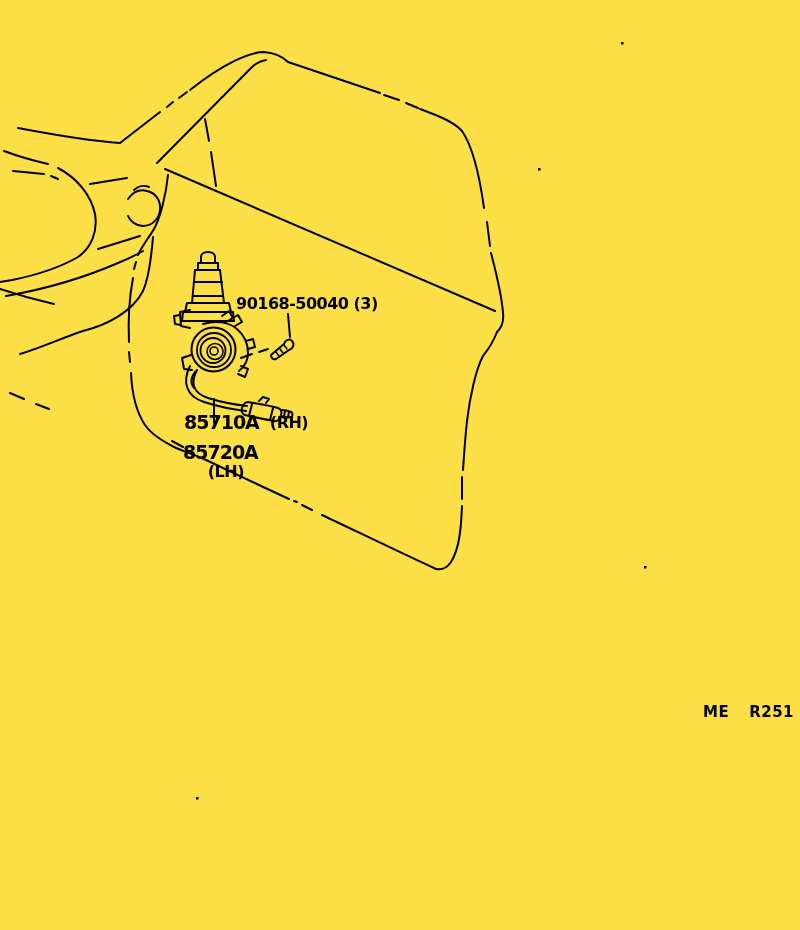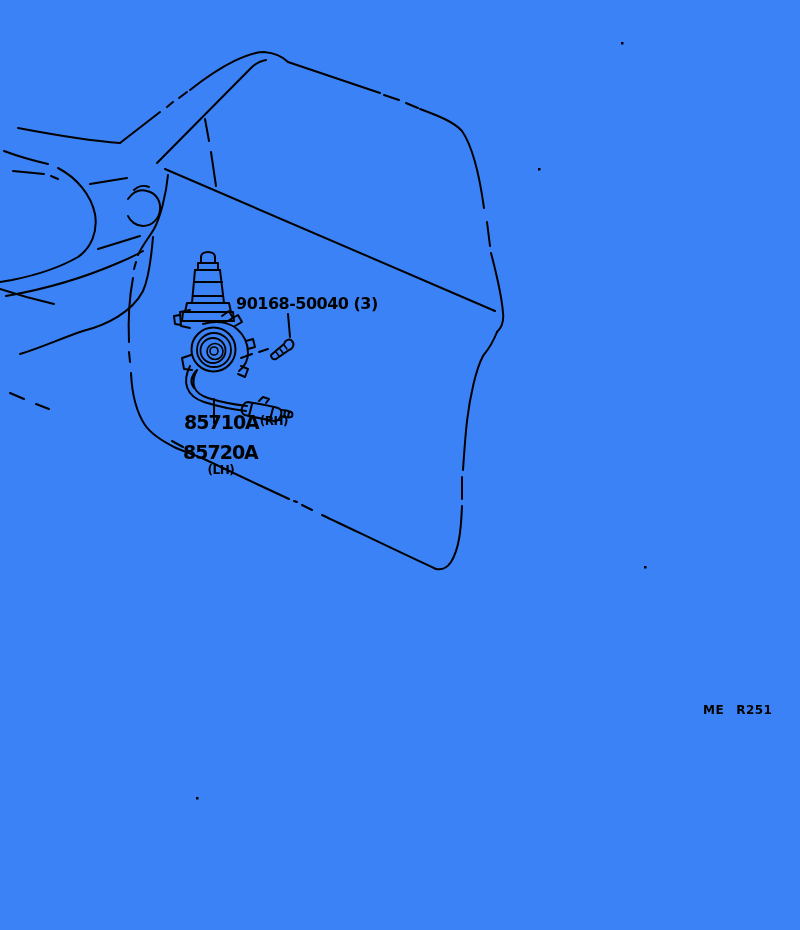--- a/index.html
+++ b/index.html
@@ -1,27 +1,27 @@
 <!DOCTYPE html>
 <html><head>
 <meta charset="utf-8">
 <style>
   html,body{margin:0;padding:0;background:#ffffff;}
   body{width:800px;height:930px;overflow:hidden;position:relative;
        font-family:"DejaVu Sans",sans-serif;}
-  .stage{position:absolute;left:0;top:0;width:800px;height:930px;background:#3b82f6;}
+  .stage{position:absolute;left:0;top:0;width:800px;height:930px;background:#fde047;}
   svg.art{position:absolute;left:0;top:0;}
   .lbl{position:absolute;color:#000;font-weight:700;white-space:nowrap;
        font-family:"DejaVu Sans",sans-serif;}
   .lbl-screw{left:236px;top:294px;font-size:16px;letter-spacing:-0.5px;}
   .lbl-rh{left:184px;top:413px;display:flex;}
   .lbl-lh{left:183px;top:443px;display:flex;align-items:center;flex-direction:column;}
   .part-big{font-size:19px;letter-spacing:-1px;line-height:1;}
-  .part-side{font-size:12px;letter-spacing:-0.5px;line-height:1;margin-left:1px;margin-top:2px;}
-  .lbl-ref{left:703px;top:703px;font-size:12px;display:flex;gap:12px;letter-spacing:0.5px;}
+  .part-side{font-size:16px;letter-spacing:-0.5px;line-height:1;margin-left:11px;margin-top:2px;}
+  .lbl-ref{left:703px;top:703px;font-size:15px;display:flex;gap:20px;letter-spacing:0.5px;}
 </style>
 </head>
 <body>
 
 <div class="stage">
 
   <svg class="art" width="800" height="930" viewBox="0 0 800 930" fill="none" stroke="#000" stroke-width="2" stroke-linecap="round" stroke-linejoin="round">
 
     <g>
       <path d="M18,128 C55,135 92,141 120,143"></path>

